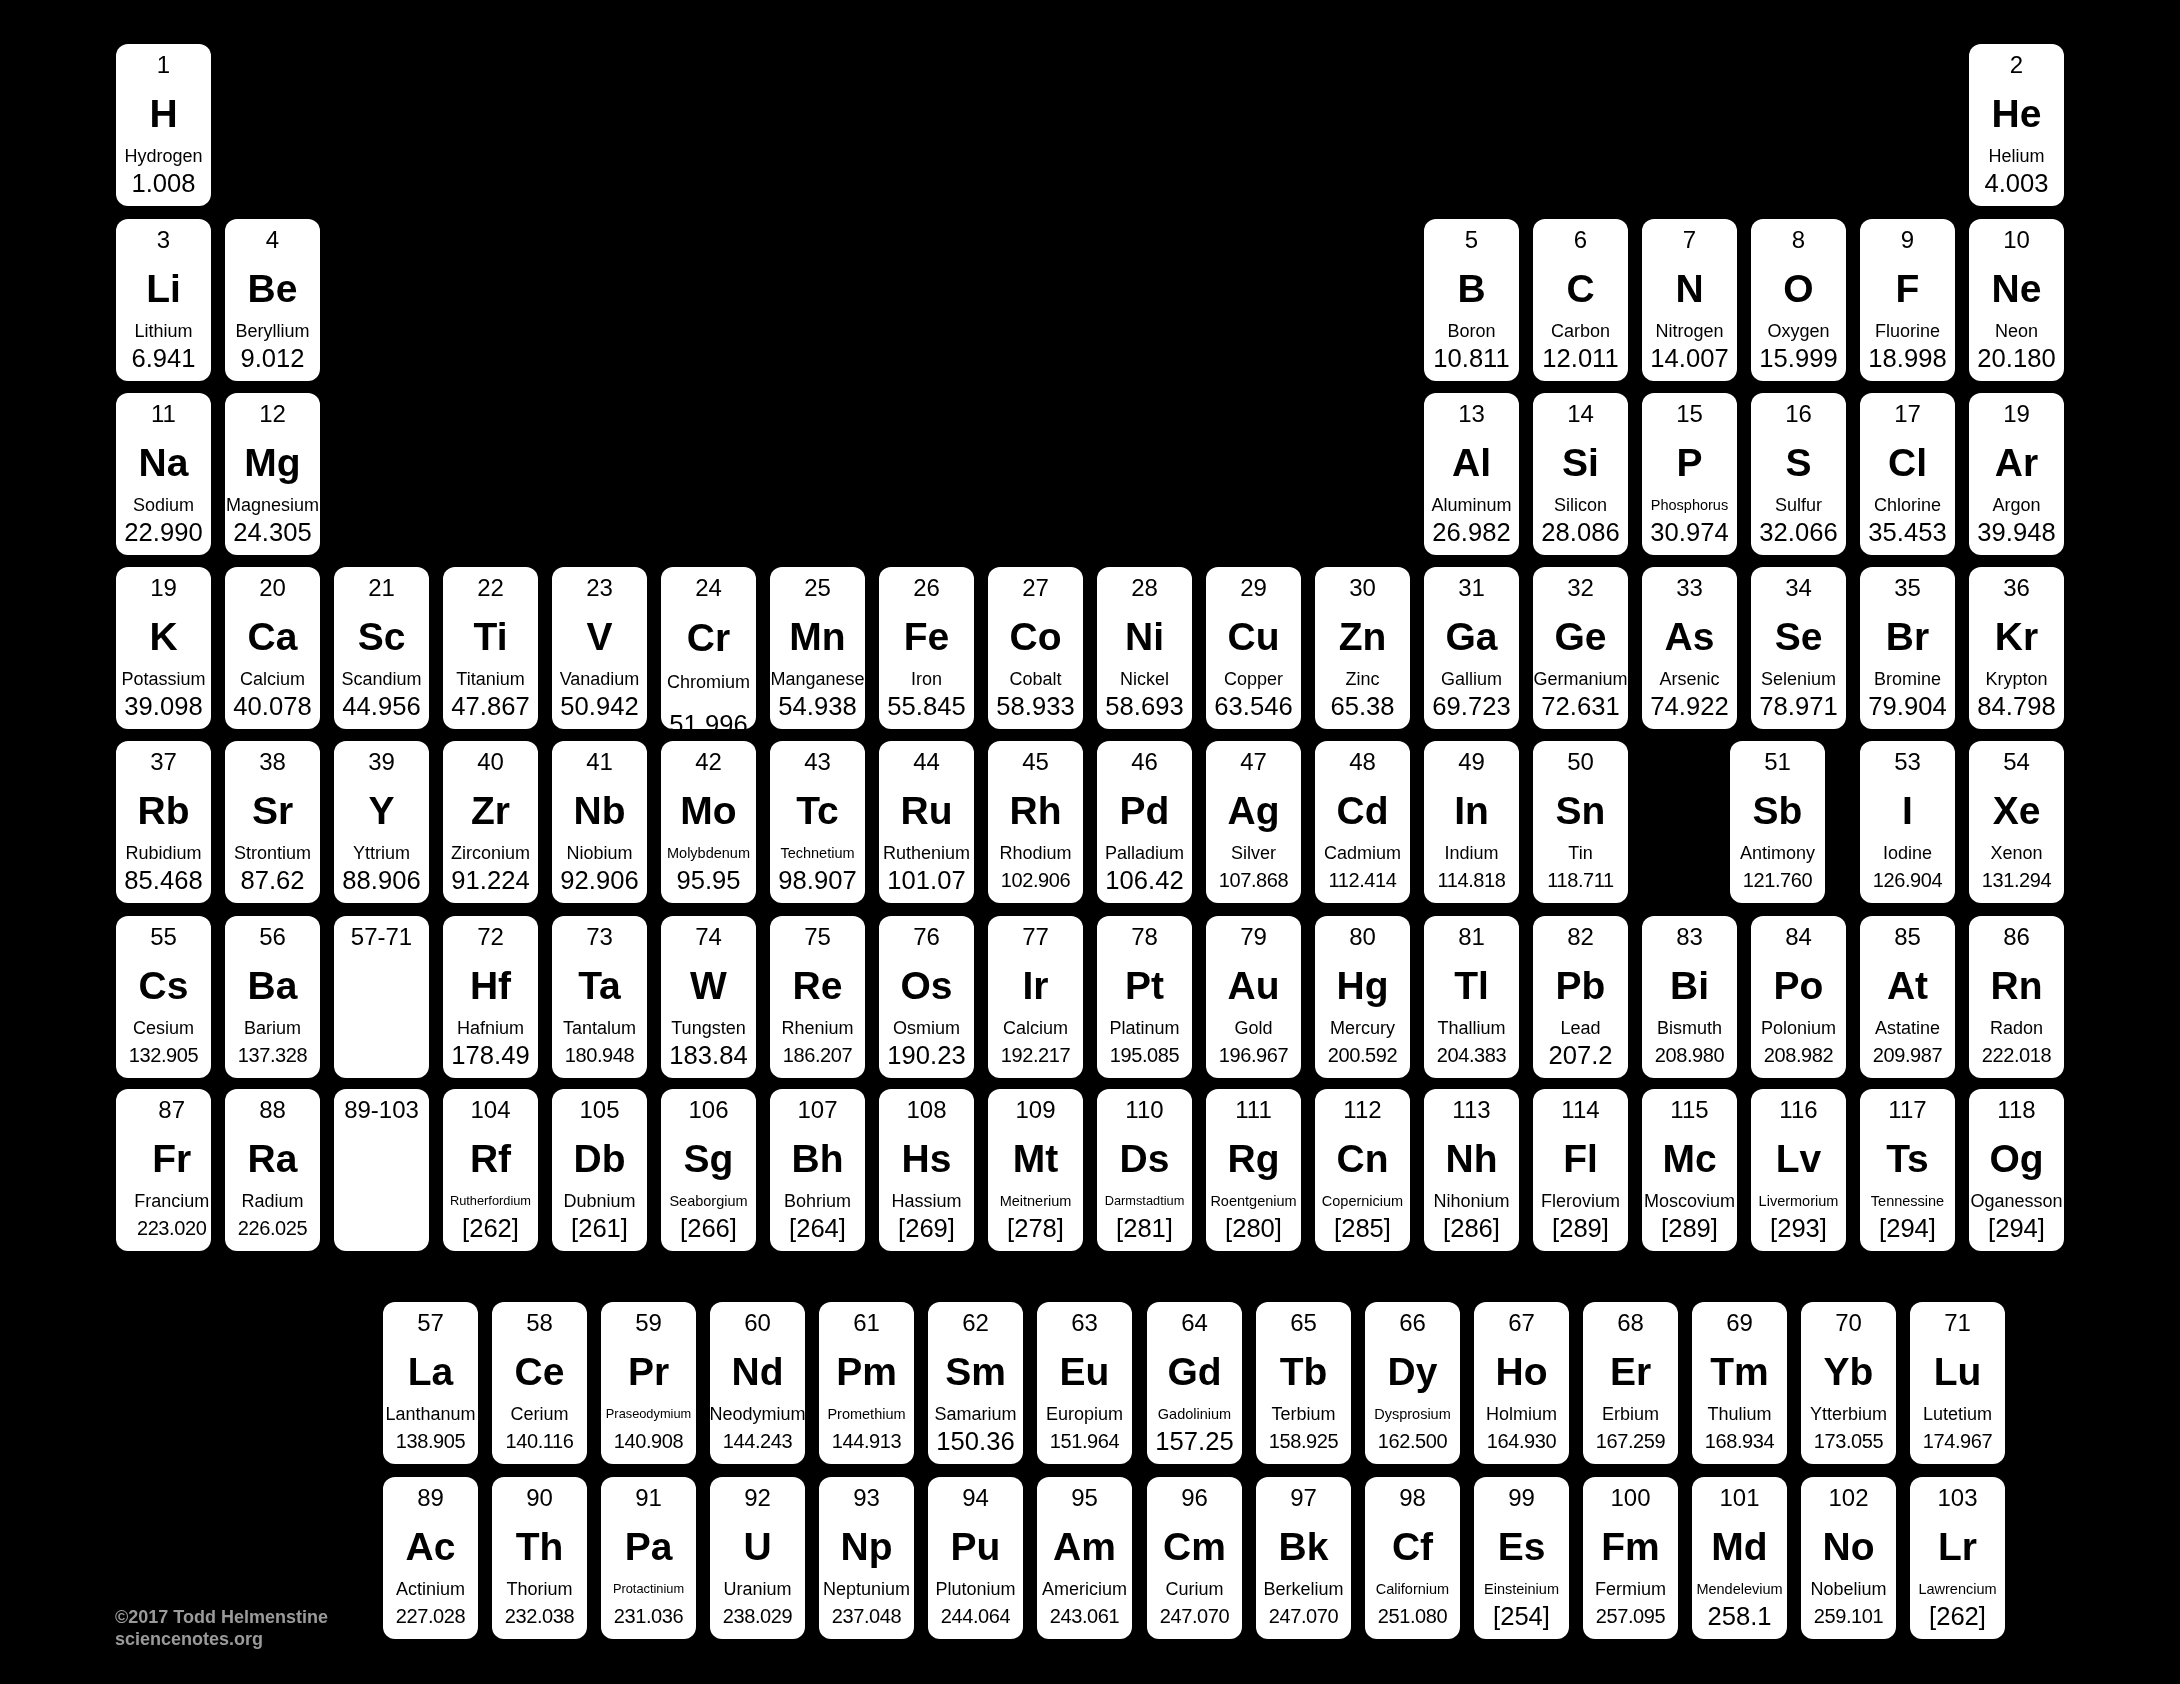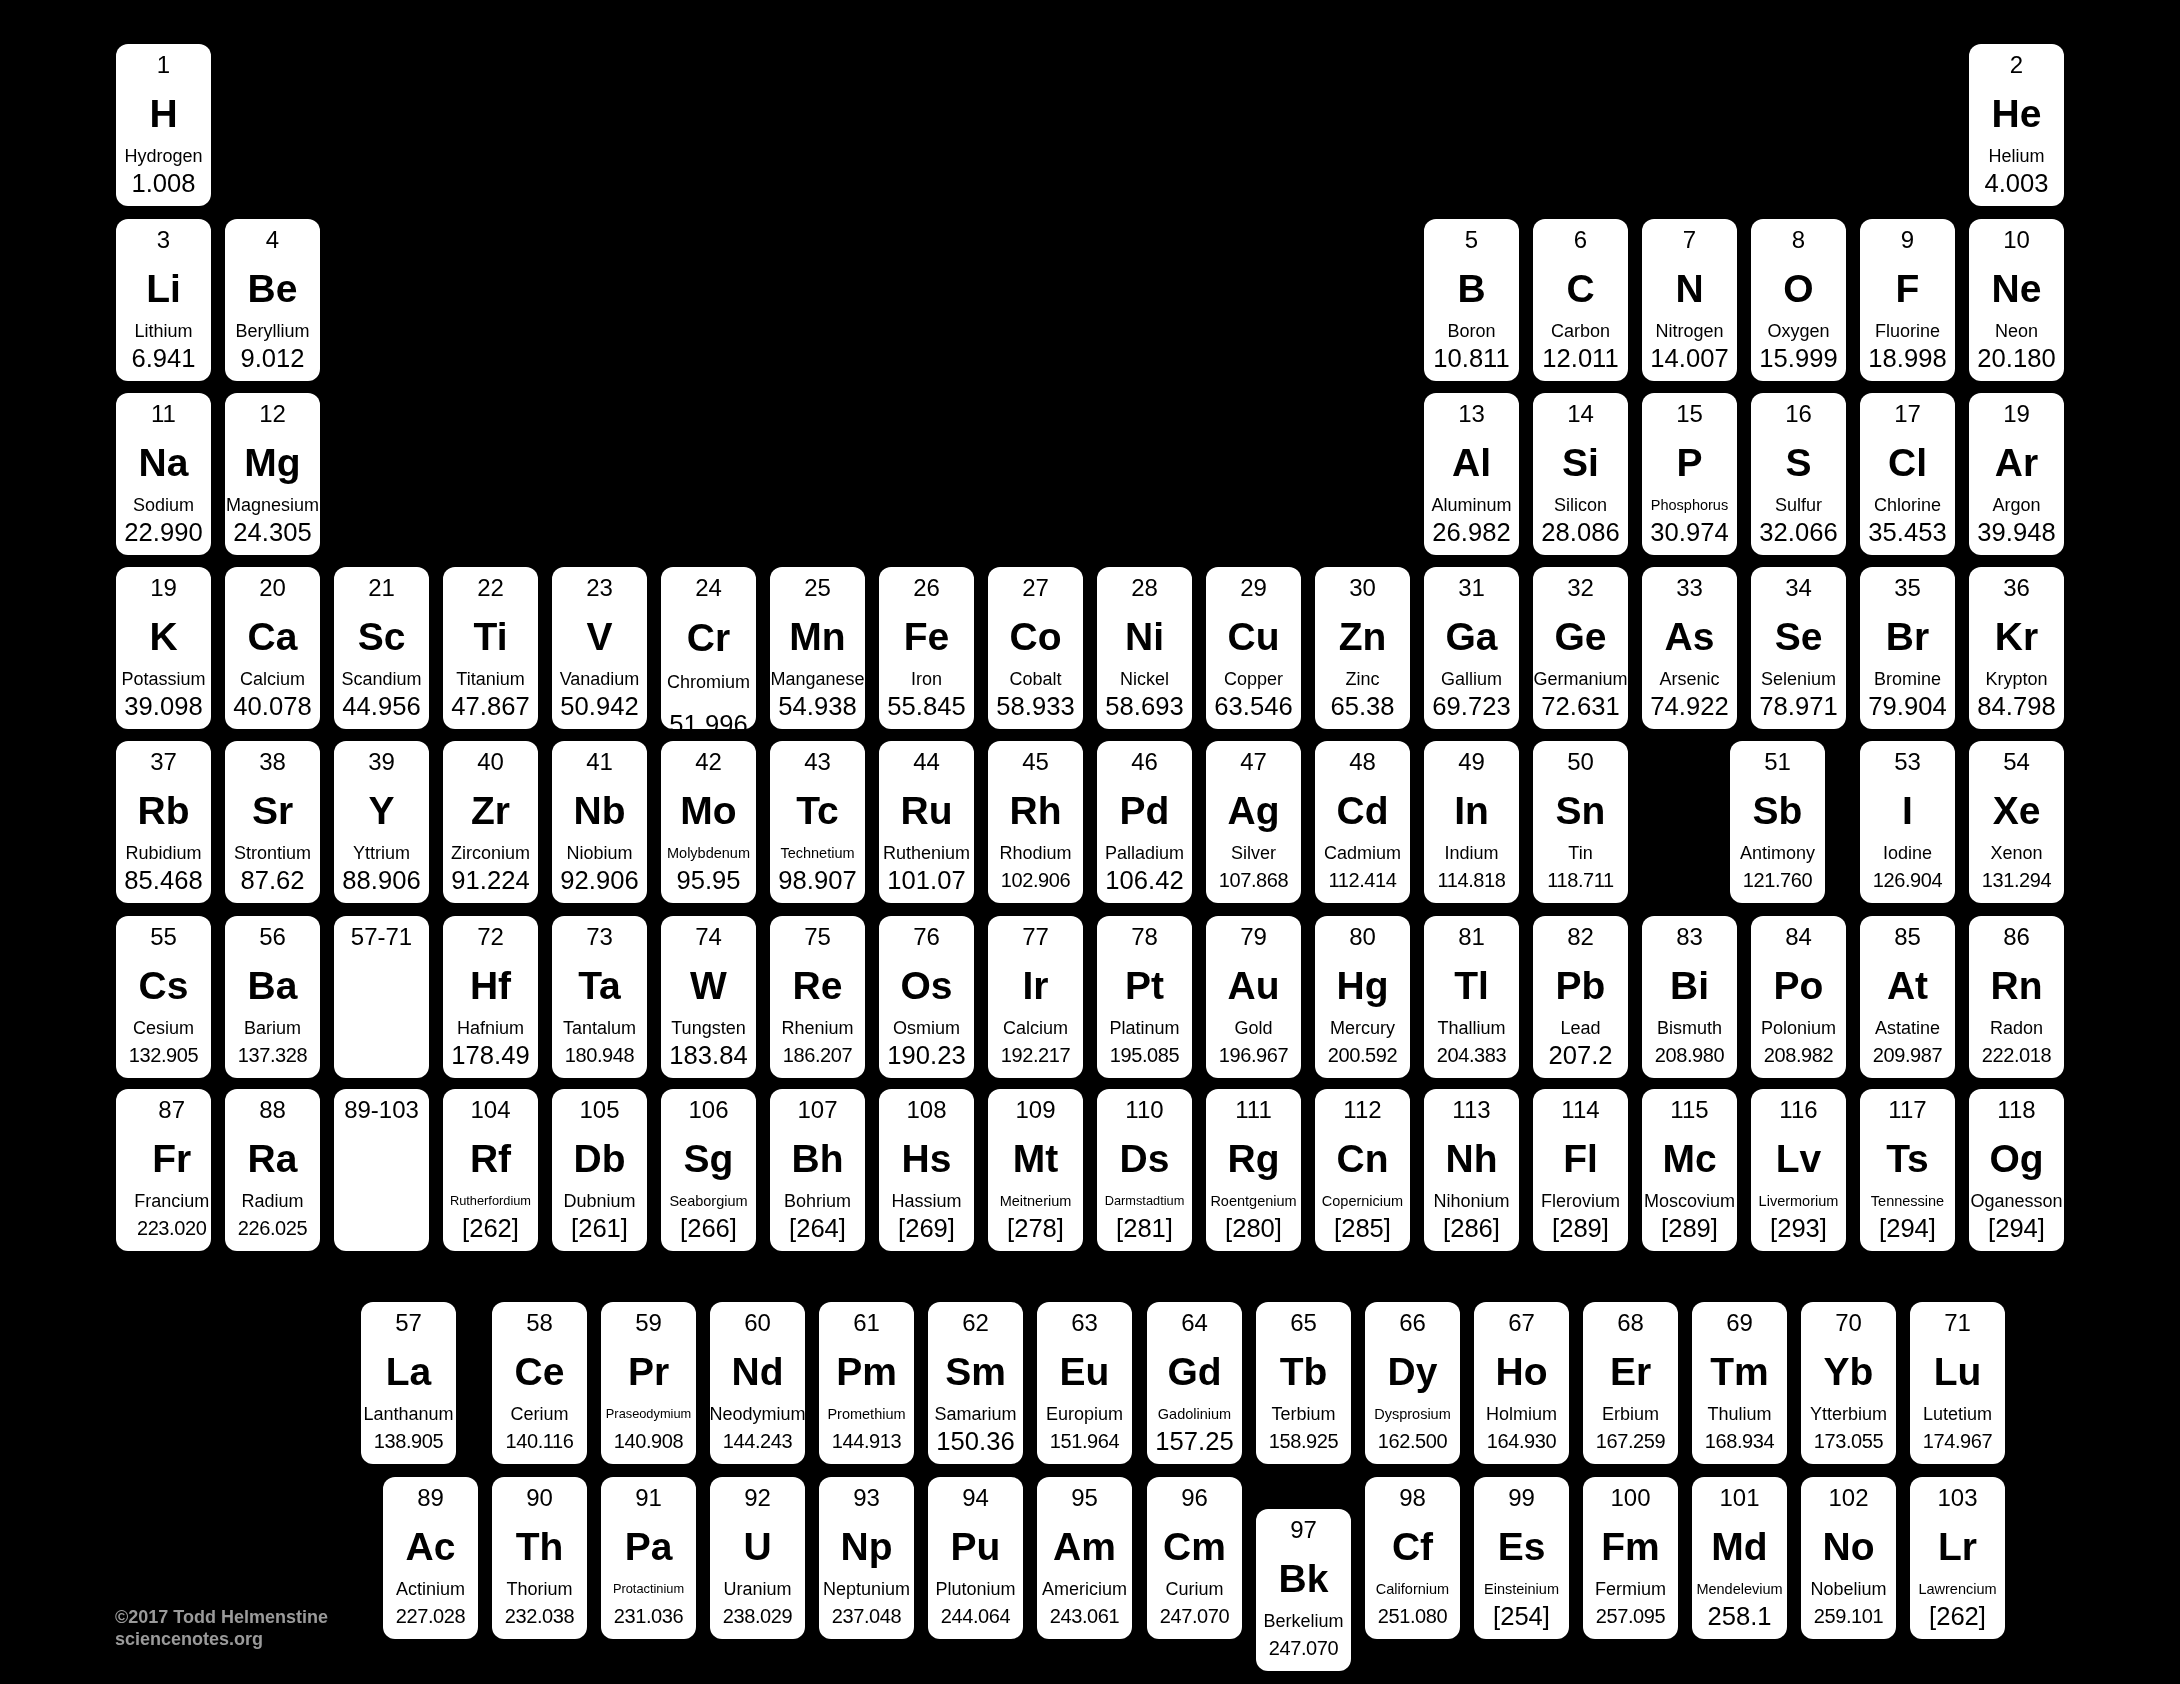--- a/index.html
+++ b/index.html
@@ -567,21 +567,21 @@
       <div class="sym">Ts</div>
       <div class="name long">Tennessine</div>
       <div class="mass">[294]</div>
     </div>
     <div class="cell" style="left: 1969px; top: 1089px;">
       <div class="num">118</div>
       <div class="sym">Og</div>
       <div class="name">Oganesson</div>
       <div class="mass">[294]</div>
     </div>
-    <div class="cell" style="left: 361px; top: 1302px;">
+    <div class="cell" style="left: 383px; top: 1302px;">
       <div class="num">57</div>
       <div class="sym">La</div>
       <div class="name">Lanthanum</div>
       <div class="mass long">138.905</div>
     </div>
     <div class="cell" style="left: 492px; top: 1302px;">
       <div class="num">58</div>
       <div class="sym">Ce</div>
       <div class="name">Cerium</div>
       <div class="mass long">140.116</div>
@@ -705,21 +705,21 @@
       <div class="sym">Am</div>
       <div class="name">Americium</div>
       <div class="mass long">243.061</div>
     </div>
     <div class="cell" style="left: 1147px; top: 1477px;">
       <div class="num">96</div>
       <div class="sym">Cm</div>
       <div class="name">Curium</div>
       <div class="mass long">247.070</div>
     </div>
-    <div class="cell" style="left: 1256px; top: 1477px; margin-top: 32px;">
+    <div class="cell" style="left: 1256px; top: 1477px;">
       <div class="num">97</div>
       <div class="sym">Bk</div>
       <div class="name">Berkelium</div>
       <div class="mass long">247.070</div>
     </div>
     <div class="cell" style="left: 1365px; top: 1477px;">
       <div class="num">98</div>
       <div class="sym">Cf</div>
       <div class="name long">Californium</div>
       <div class="mass long">251.080</div>

